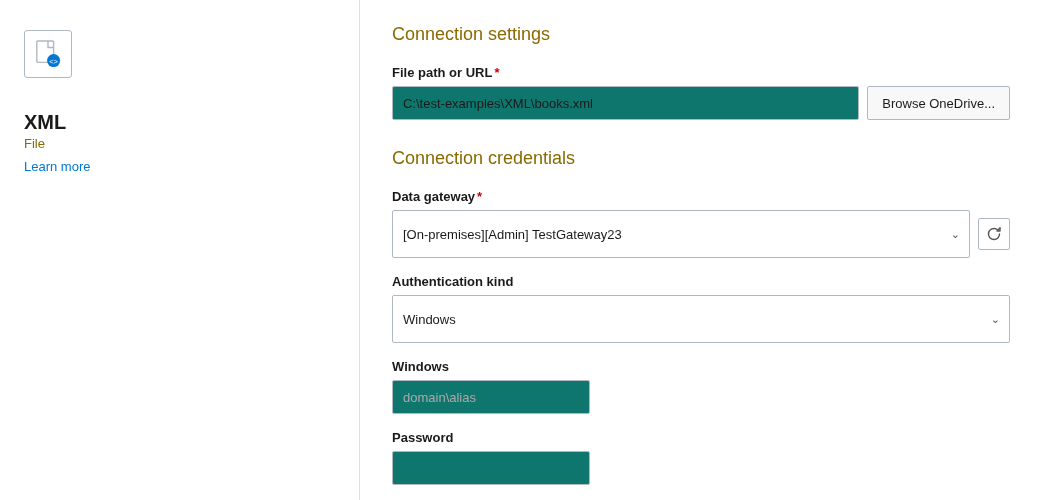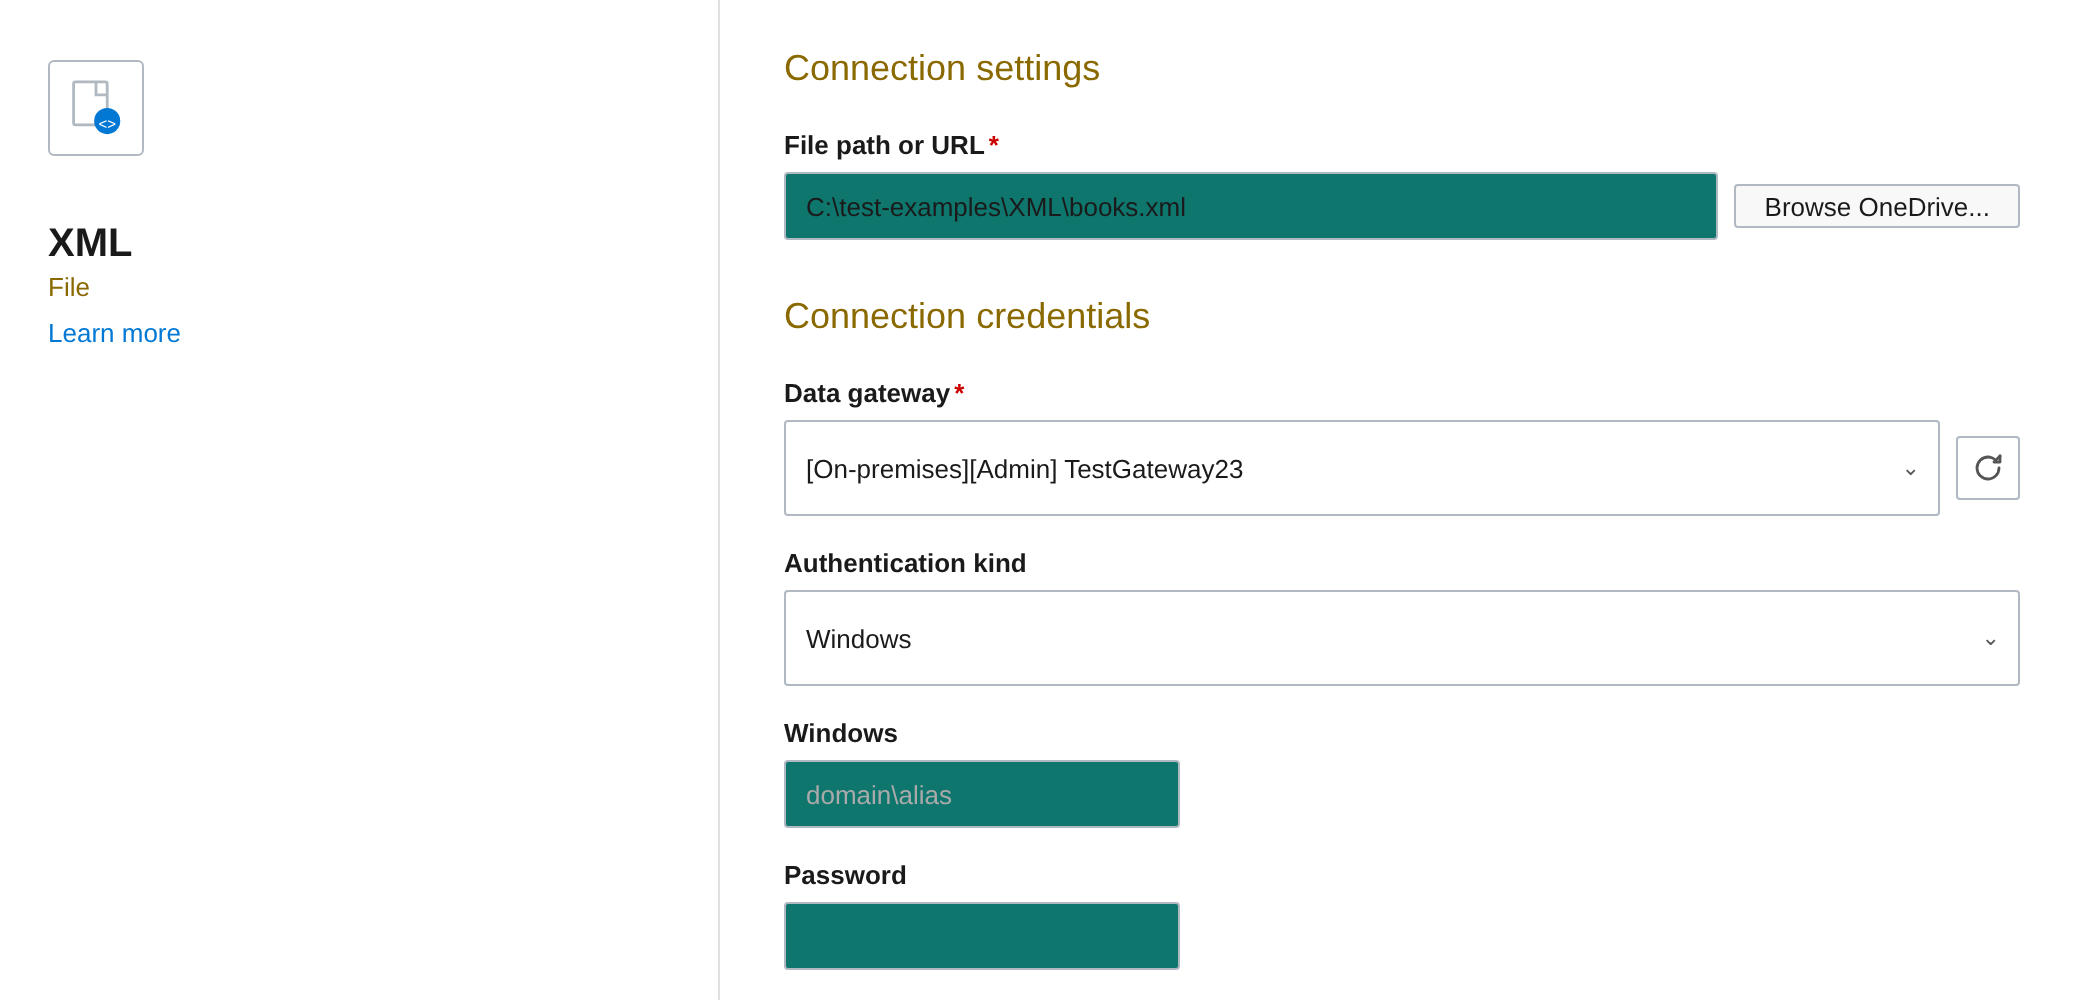--- a/index.html
+++ b/index.html
@@ -104,21 +104,21 @@
       font-size: 13px;
       color: #1a1a1a;
       background: #0f766e;
       outline: none;
     }
     .text-input::placeholder {
       color: #aaa;
     }
 
     .browse-button {
-      height: 22px;
+      height: 34px;
       padding: 0 14px;
       border: 1px solid #b0b8c1;
       border-radius: 2px;
       background: #f8f8f8;
       font-size: 13px;
       color: #1a1a1a;
       cursor: pointer;
       white-space: nowrap;
     }
 

